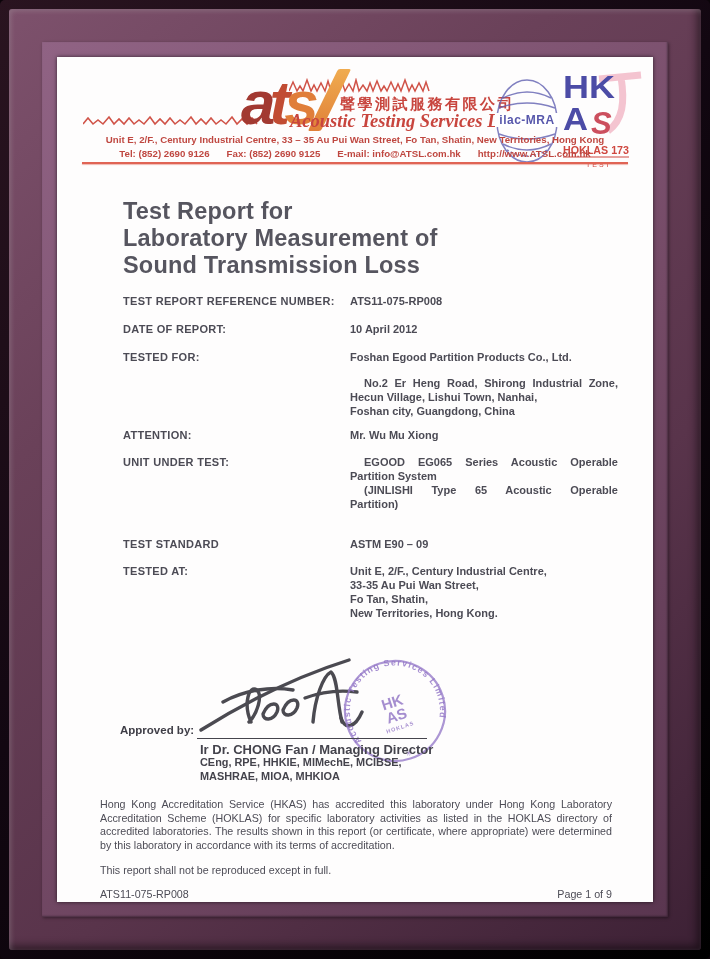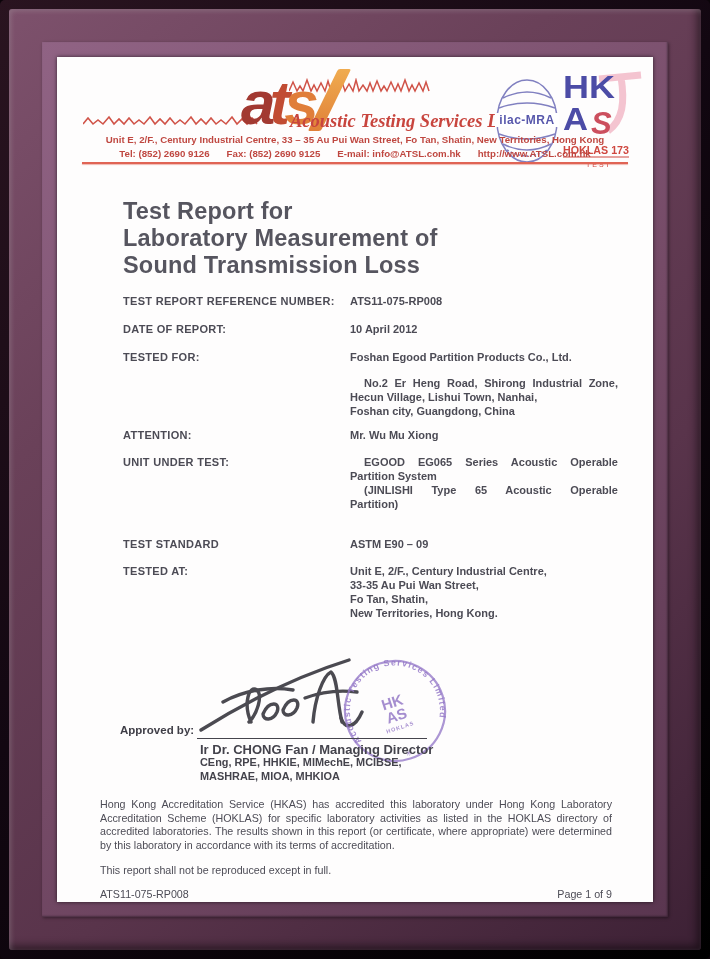--- a/index.html
+++ b/index.html
@@ -74,20 +74,21 @@
         <path d="M0,13 l4,-9 l4,9 l3,-5 l3,5 l4,-11 l4,11 l3,-6 l3,6 l4,-8 l4,8 l3,-10 l3,10 l4,-5 l4,5 l3,-9 l3,9 l4,-7 l4,7 l3,-11 l3,11 l4,-6 l4,6 l3,-8 l3,8 l4,-10 l4,10 l3,-5 l3,5 l4,-9 l4,9 l3,-7 l3,7 l4,-11 l4,11 l3,-6 l3,6 l4,-8 l4,8 l3,-9 l3,9" stroke="#d05348" stroke-width="1.5" fill="none"></path>
       </svg>
 
       <div class="atsl">
         <span class="La">a</span>
           <span class="Lt">t</span>
           <span class="Ls">s</span>
           <span class="slash"></span>
       </div>
 
+      <div class="cn">聲學測試服務有限公司</div>
       <div class="en">Acoustic Testing Services Limited</div>
 
       <svg class="ilac" width="64" height="88" viewBox="0 0 64 88">
         <g stroke="#6262b2" stroke-width="1.5" fill="none" opacity=".8">
           <ellipse cx="32" cy="44" rx="30" ry="41"></ellipse>
           <path d="M8,21 Q32,9 56,21"></path>
           <path d="M4,31 Q32,21 60,31"></path>
           <path d="M4,57 Q32,67 60,57"></path>
           <path d="M8,67 Q32,79 56,67"></path>
           <path d="M12,73 Q32,85 52,73" stroke-dasharray="2,2"></path>

